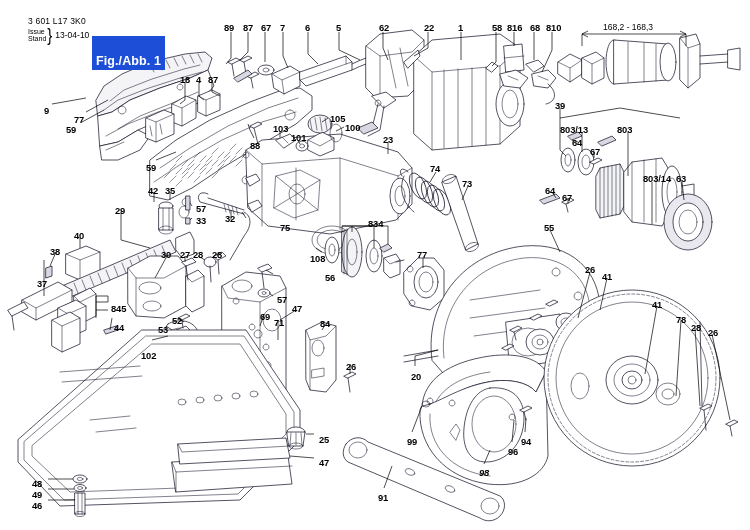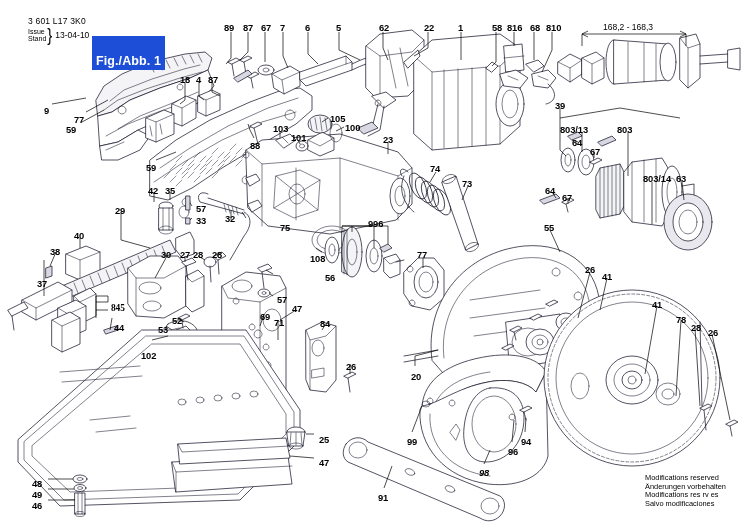--- a/index.html
+++ b/index.html
@@ -716,26 +716,20 @@
         <div class="isslbl">Stand</div>
       </div>
       <div class="brace">}</div>
       <div class="issdate">13-04-10</div>
     </div>
   </div>
   <div class="figbox">Fig./Abb. 1</div>
 
   <div class="dimlbl" style="left:603px;top:22px;">168,2 - 168,3</div>
 
-  <div class="notes">
-    <div>Modifications reserved</div>
-    <div>Änderungen vorbehalten</div>
-    <div>Modifications res rv es</div>
-    <div>Salvo modificaciones</div>
-  </div>
 
   <div id="callout-layer">
       <div class="cn" style="left: 224px; top: 22px;">89</div>
       <div class="cn" style="left: 243px; top: 22px;">87</div>
       <div class="cn" style="left: 261px; top: 22px;">67</div>
       <div class="cn" style="left: 280px; top: 22px;">7</div>
       <div class="cn" style="left: 305px; top: 22px;">6</div>
       <div class="cn" style="left: 336px; top: 22px;">5</div>
       <div class="cn" style="left: 379px; top: 22px;">62</div>
       <div class="cn" style="left: 424px; top: 22px;">22</div>
@@ -763,33 +757,33 @@
       <div class="cn" style="left: 572px; top: 137px;">64</div>
       <div class="cn" style="left: 590px; top: 146px;">67</div>
       <div class="cn" style="left: 545px; top: 185px;">64</div>
       <div class="cn" style="left: 562px; top: 192px;">67</div>
       <div class="cn" style="left: 643px; top: 173px;">803/14</div>
       <div class="cn" style="left: 676px; top: 173px;">63</div>
       <div class="cn" style="left: 430px; top: 163px;">74</div>
       <div class="cn" style="left: 462px; top: 178px;">73</div>
       <div class="cn" style="left: 544px; top: 222px;">55</div>
       <div class="cn" style="left: 417px; top: 249px;">77</div>
-      <div class="cn" style="left: 368px; top: 218px;">996</div>
+      <div class="cn" style="left: 368px; top: 218px;">834</div>
       <div class="cn" style="left: 310px; top: 253px;">108</div>
       <div class="cn" style="left: 148px; top: 185px;">42</div>
       <div class="cn" style="left: 165px; top: 185px;">35</div>
       <div class="cn" style="left: 196px; top: 203px;">57</div>
       <div class="cn" style="left: 196px; top: 215px;">33</div>
       <div class="cn" style="left: 225px; top: 213px;">32</div>
       <div class="cn" style="left: 240px; top: 222px; margin-left: 40px;">75</div>
       <div class="cn" style="left: 115px; top: 205px;">29</div>
       <div class="cn" style="left: 50px; top: 246px;">38</div>
       <div class="cn" style="left: 37px; top: 248px; margin-top: 30px;">37</div>
       <div class="cn" style="left: 74px; top: 230px;">40</div>
-      <div class="cn" style="left: 111px; top: 303px; font-family: Liberation Serif, serif;">845</div>
+      <div class="cn" style="left: 111px; top: 303px;">845</div>
       <div class="cn" style="left: 114px; top: 322px;">44</div>
       <div class="cn" style="left: 161px; top: 249px;">30</div>
       <div class="cn" style="left: 180px; top: 249px;">27</div>
       <div class="cn" style="left: 193px; top: 249px;">28</div>
       <div class="cn" style="left: 212px; top: 249px;">28</div>
       <div class="cn" style="left: 172px; top: 315px;">52</div>
       <div class="cn" style="left: 158px; top: 324px;">53</div>
       <div class="cn" style="left: 141px; top: 338px; margin-top: 12px;">102</div>
       <div class="cn" style="left: 277px; top: 272px; padding-left: 48px;">56</div>
       <div class="cn" style="left: 277px; top: 294px;">57</div>

